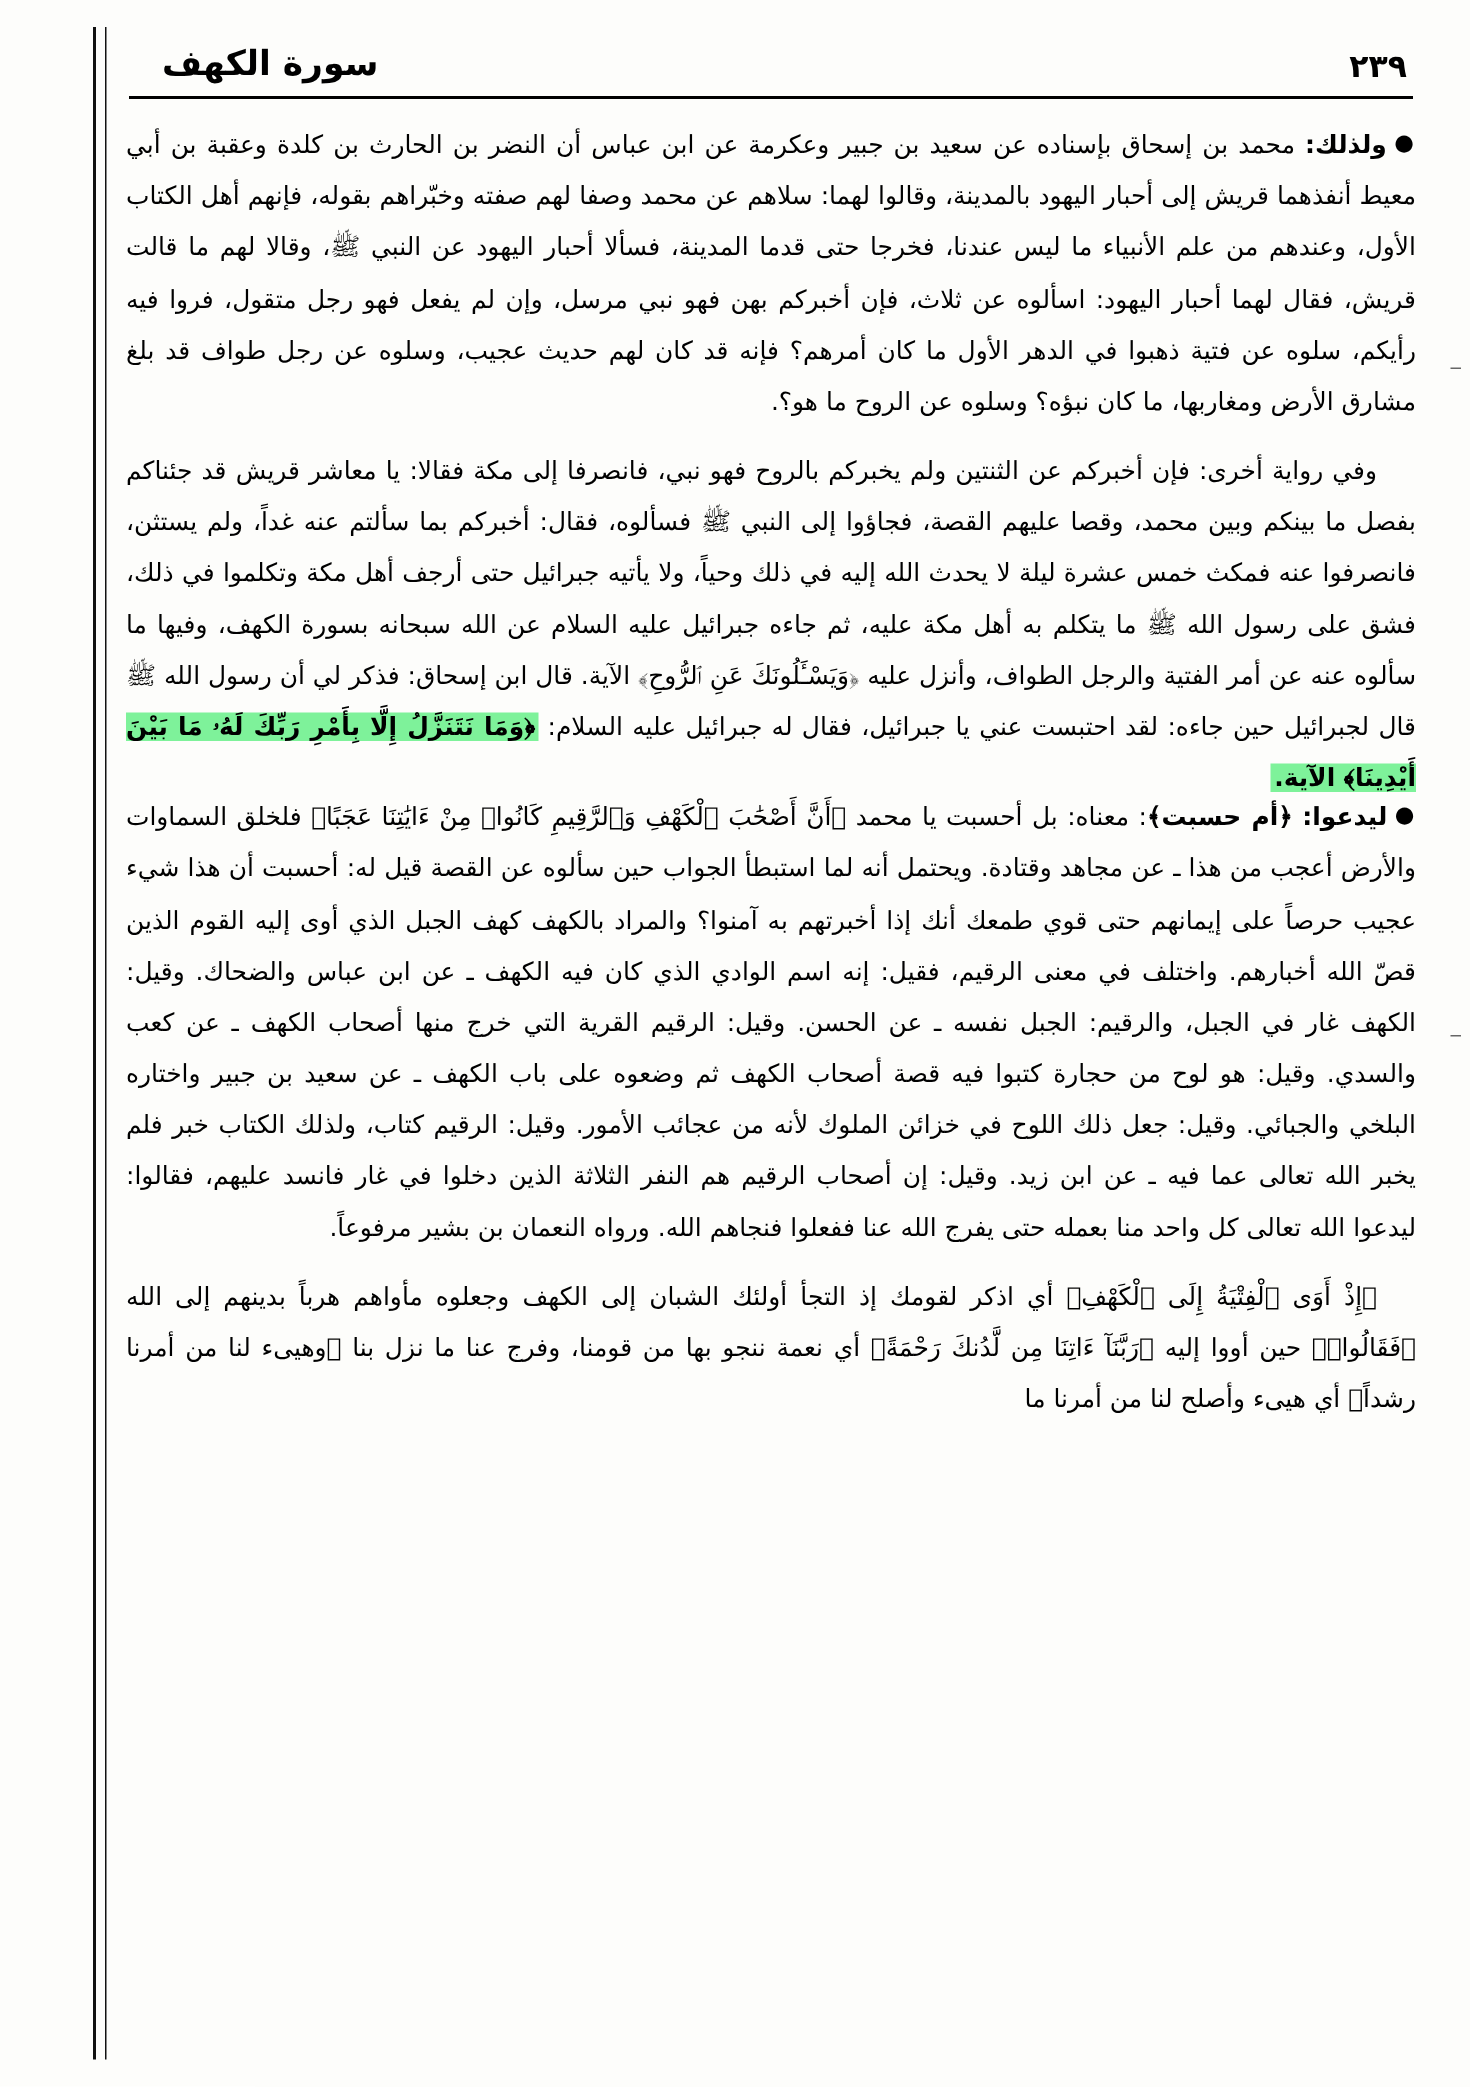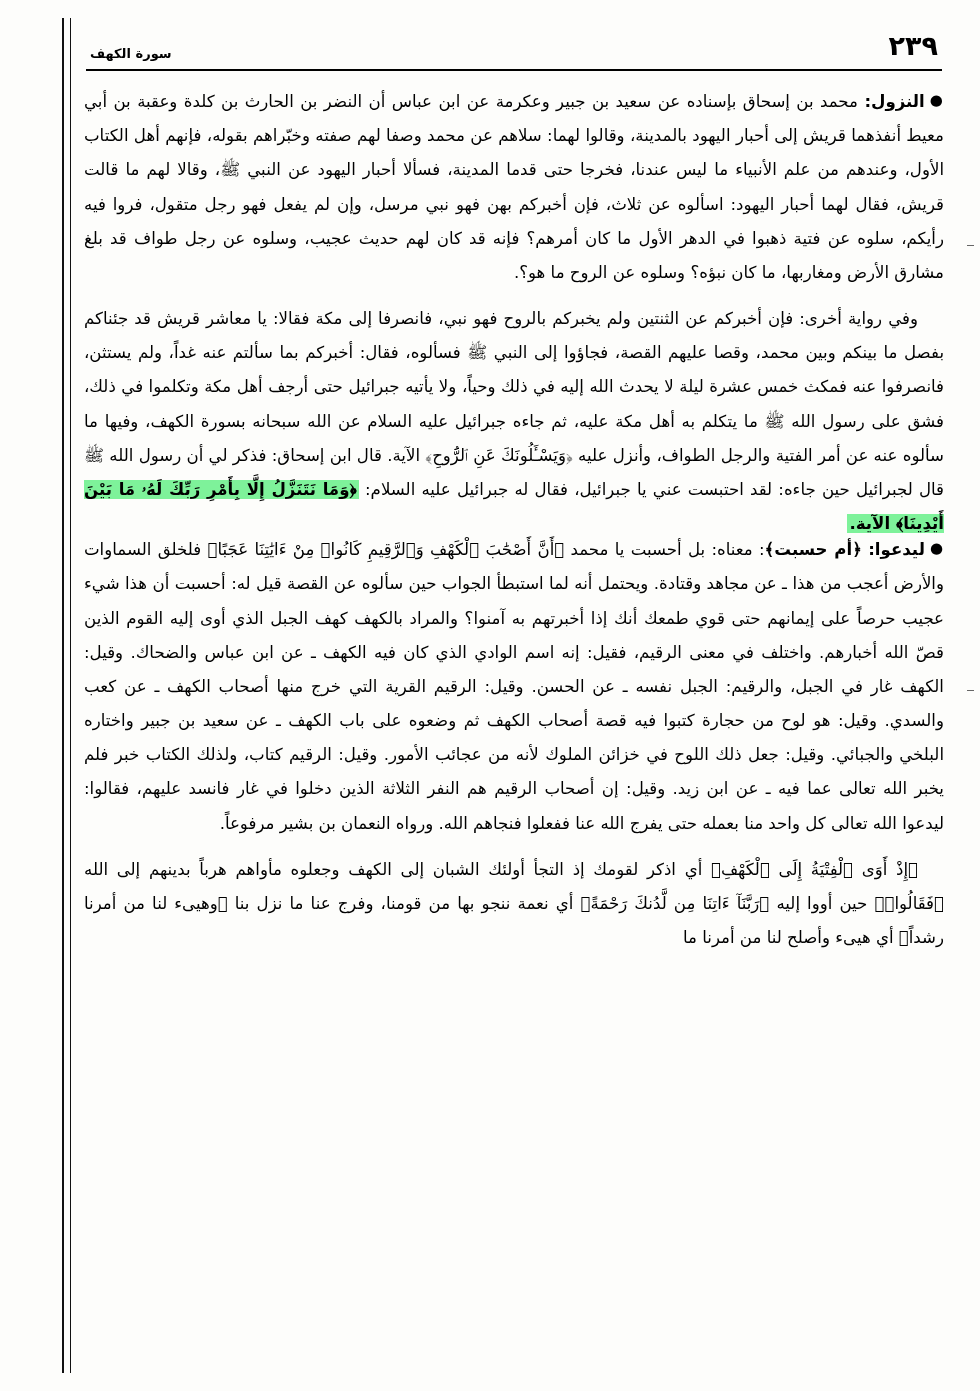--- a/index.html
+++ b/index.html
@@ -50,26 +50,27 @@
 
   
   .header {
     display: flex;
     flex-direction: row-reverse;
     justify-content: space-between;
     align-items: flex-end;
     padding: 0 6px 6px 6px;
   }
   .header .surah {
-    font-size: 13px;
+    font-size: 23px;
     font-weight: bold;
     letter-spacing: 0;
+    margin-left: 18px;
   }
   .header .pageno {
-    font-size: 27px;
+    font-size: 21px;
     font-weight: bold;
   }
   .header-rule {
     border-top: 2.5px solid #000;
     margin: 2px 2px 14px 2px;
   }
 
   .body-text {
     font-size: 16.6px;
     line-height: 2.06;
@@ -127,21 +128,21 @@
 
     <div class="header">
       <div class="surah">سورة الكهف</div>
       <div class="pageno">٢٣٩</div>
     </div>
     <div class="header-rule"></div>
 
     <div class="body-text">
 
       <p class="para noindent">
-        <span class="bullet">●</span><span class="lead">النزول:</span>
+        <span class="bullet">●</span><span class="lead">ولذلك:</span>
         <span>محمد بن إسحاق بإسناده عن سعيد بن جبير وعكرمة عن ابن عباس أن النضر بن الحارث بن كلدة وعقبة بن أبي معيط أنفذهما قريش إلى أحبار اليهود بالمدينة، وقالوا لهما: سلاهم عن محمد وصفا لهم صفته وخبّراهم بقوله، فإنهم أهل الكتاب الأول، وعندهم من علم الأنبياء ما ليس عندنا، فخرجا حتى قدما المدينة، فسألا أحبار اليهود عن النبي ﷺ، وقالا لهم ما قالت قريش، فقال لهما أحبار اليهود: اسألوه عن ثلاث، فإن أخبركم بهن فهو نبي مرسل، وإن لم يفعل فهو رجل متقول، فروا فيه رأيكم، سلوه عن فتية ذهبوا في الدهر الأول ما كان أمرهم؟ فإنه قد كان لهم حديث عجيب، وسلوه عن رجل طواف قد بلغ مشارق الأرض ومغاربها، ما كان نبؤه؟ وسلوه عن الروح ما هو؟.</span>
       </p>
 
       <p class="para">
         <span>وفي رواية أخرى: فإن أخبركم عن الثنتين ولم يخبركم بالروح فهو نبي، فانصرفا إلى مكة فقالا: يا معاشر قريش قد جئناكم بفصل ما بينكم وبين محمد، وقصا عليهم القصة، فجاؤوا إلى النبي ﷺ فسألوه، فقال: أخبركم بما سألتم عنه غداً، ولم يستثن، فانصرفوا عنه فمكث خمس عشرة ليلة لا يحدث الله إليه في ذلك وحياً، ولا يأتيه جبرائيل حتى أرجف أهل مكة وتكلموا في ذلك، فشق على رسول الله ﷺ ما يتكلم به أهل مكة عليه، ثم جاءه جبرائيل عليه السلام عن الله سبحانه بسورة الكهف، وفيها ما سألوه عنه عن أمر الفتية والرجل الطواف، وأنزل عليه ﴿وَيَسْـَٔلُونَكَ عَنِ ٱلرُّوحِ﴾ الآية. قال ابن إسحاق: فذكر لي أن رسول الله ﷺ قال لجبرائيل حين جاءه: لقد احتبست عني يا جبرائيل، فقال له جبرائيل عليه السلام: <span class="quran hl">﴿وَمَا نَتَنَزَّلُ إِلَّا بِأَمْرِ رَبِّكَ لَهُۥ مَا بَيْنَ أَيْدِينَا﴾ الآية.</span></span>
       </p>
 
       <div style="margin:-22px 0 14px 0; height:0;"></div>
 
       <p class="para noindent">

